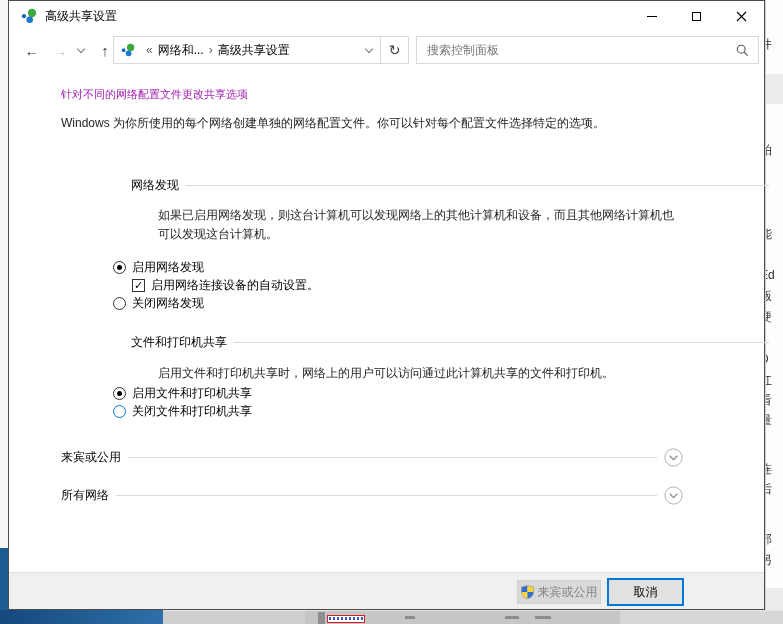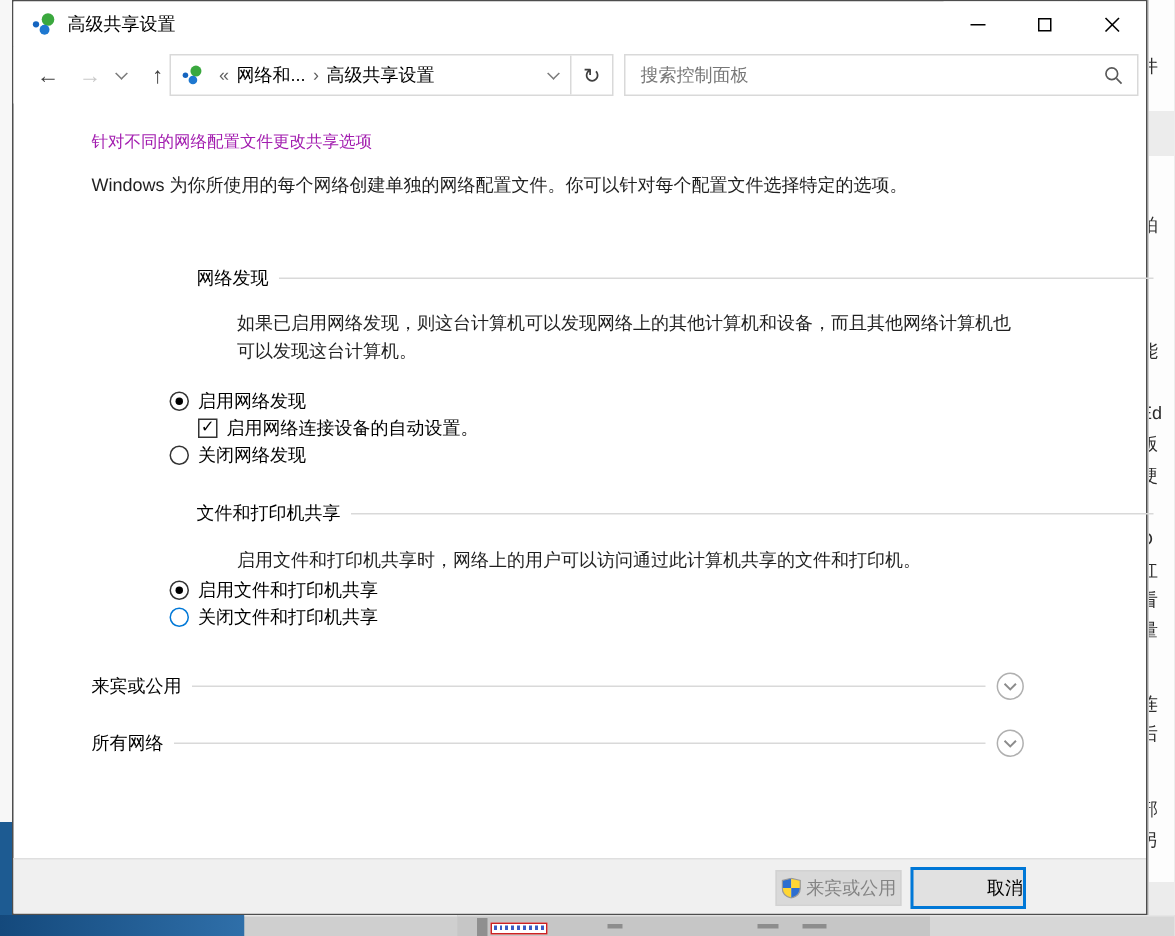--- a/index.html
+++ b/index.html
@@ -65,21 +65,21 @@
   .para { position:absolute; font-size:12px; line-height:19px; color:#1f1f1f; white-space:nowrap;margin-left:41px; }
 
   .opt-row { position:absolute; display:flex; align-items:center; gap:6px; font-size:12px; color:#000; height:15px; white-space:nowrap; }
   .radio { width:13px; height:13px; border-radius:50%; border:1px solid #333; background:#fff; position:relative; flex:0 0 auto; }
   .radio.checked::after { content:""; position:absolute; left:3px; top:3px; width:5px; height:5px; border-radius:50%; background:#000; }
   .radio.blue { border-color:#0078d7; }
   .checkbox { width:13px; height:13px; border:1px solid #333; background:#fff; font-size:11px; line-height:11px; text-align:center; color:#000; flex:0 0 auto; }
 
   .footer { position:absolute; left:0; right:0; bottom:0; height:37px; background:#f0f0f0; border-top:1px solid #dfdfdf; }
   .btn-save { position:absolute; left:508px; top:579px; width:84px; height:24px; background:#d9d9d9; border:1px solid #d2d2d2; color:#838383; font-size:12px; display:flex; align-items:center; justify-content:center; gap:4px; }
-  .btn-cancel { position:absolute; left:598px; top:577px; width:77px; height:28px; background:#e1e1e1; border:2px solid #0078d7; color:#000; font-size:12px; display:flex; align-items:center; justify-content:flex-end; }
+  .btn-cancel { position:absolute; left:598px; top:577px; width:77px; height:28px; background:#e1e1e1; border:2px solid #0078d7; color:#000; font-size:12px; display:flex; align-items:center; justify-content:center; }
 </style>
 </head>
 <body>
 
 <div class="left-strip">
   <div class="blue"></div>
 </div>
 
 <div class="right-strip">
   <div class="band-a"></div>

